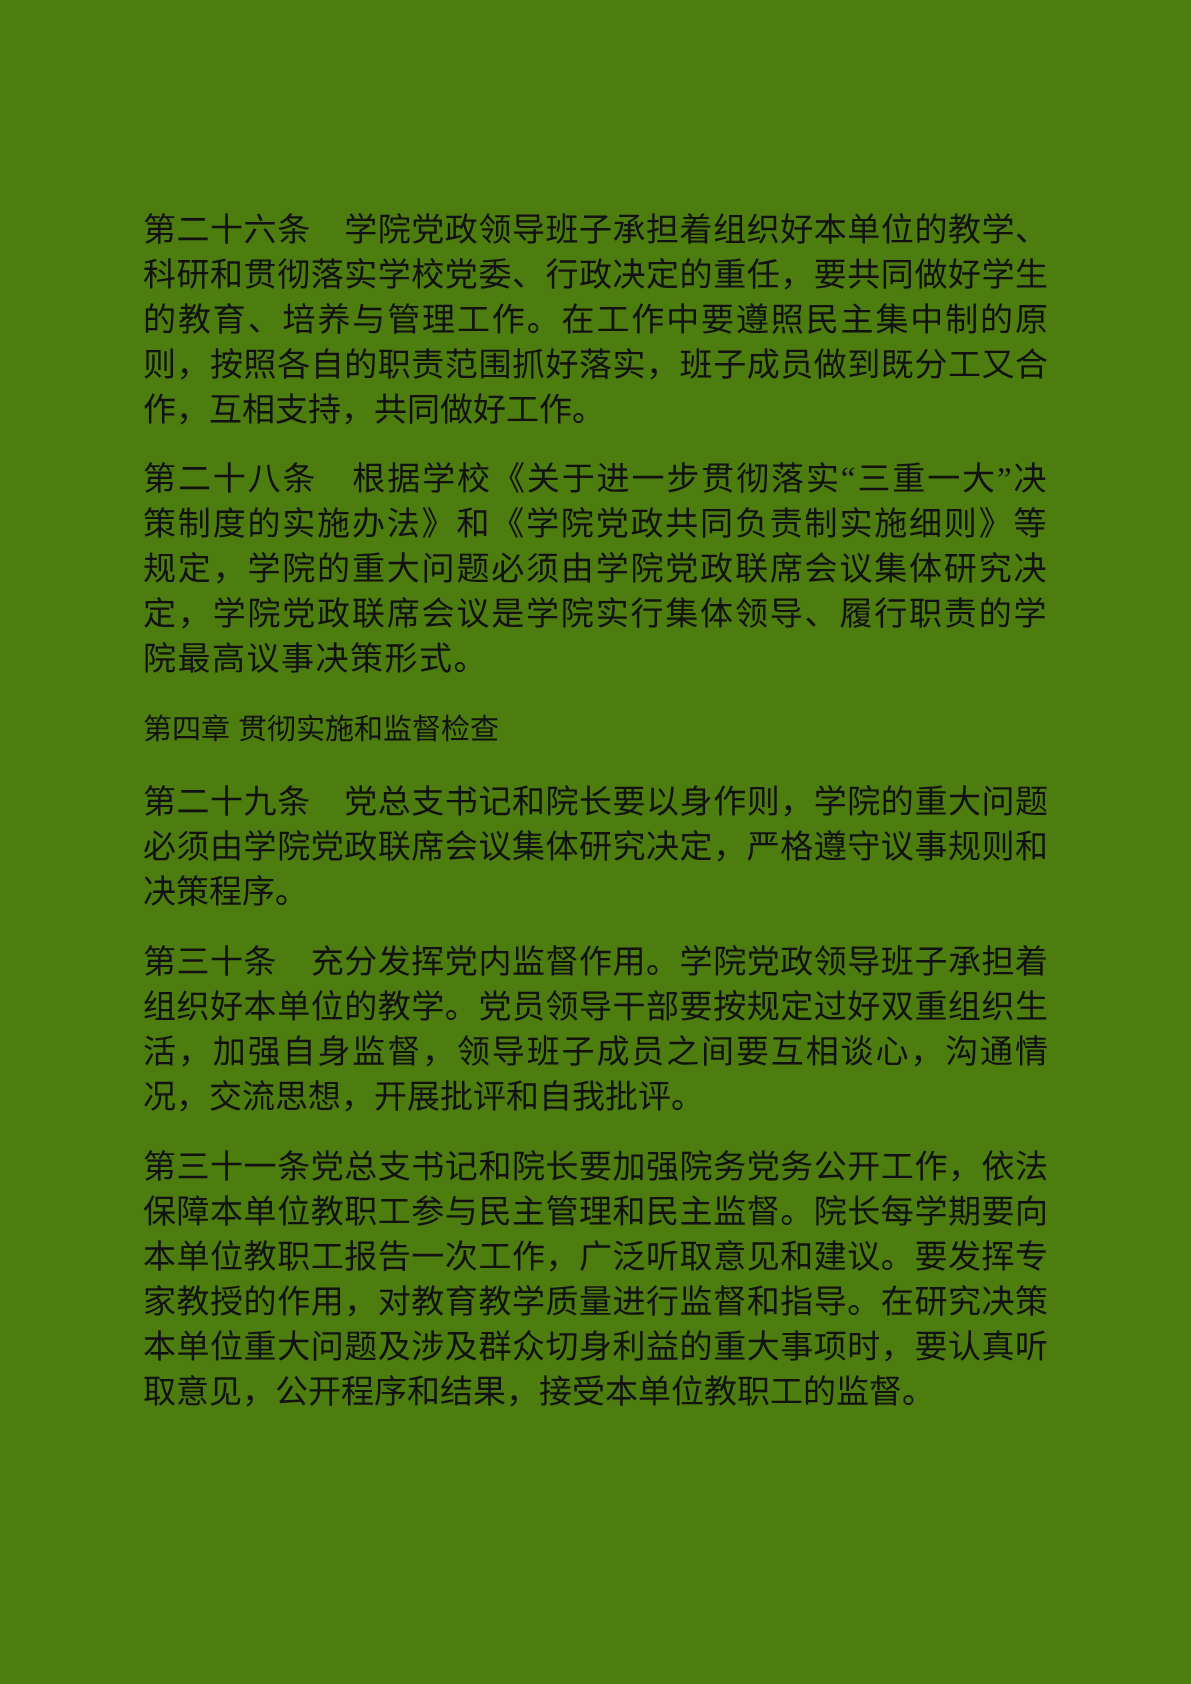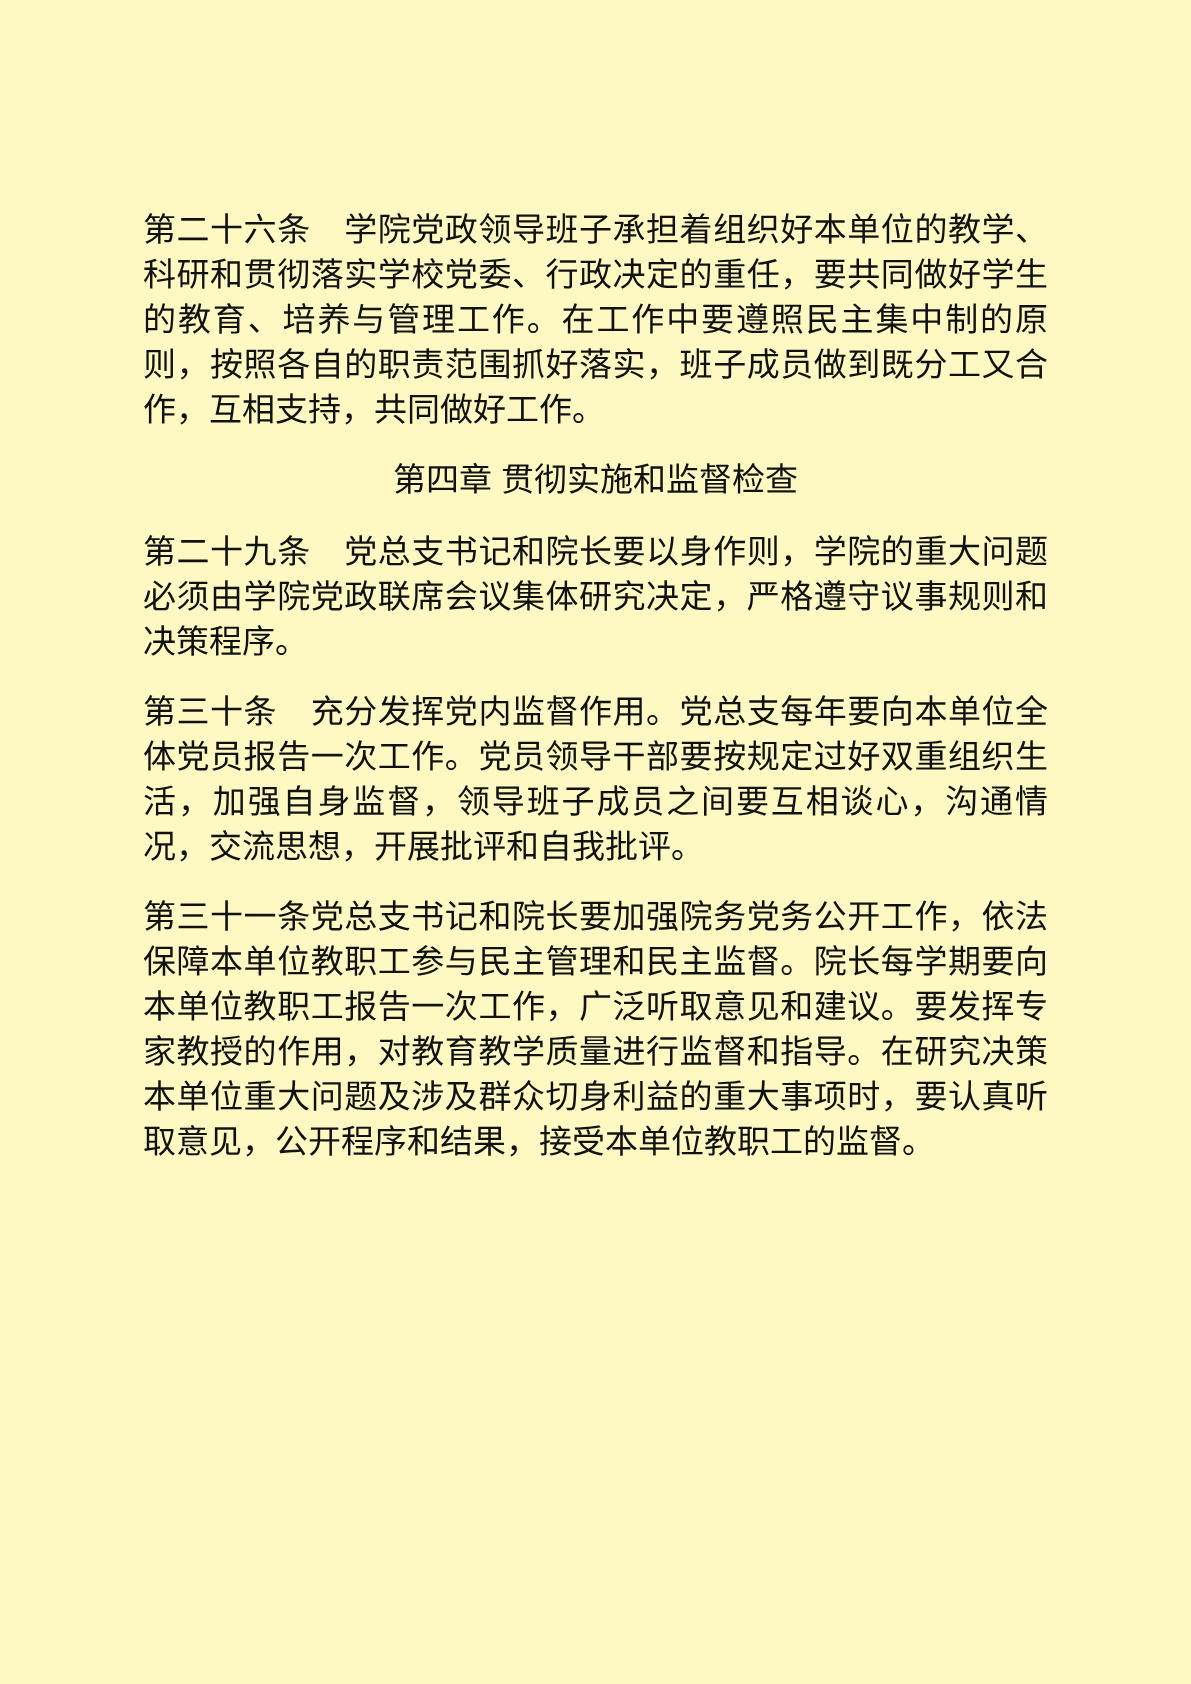--- a/index.html
+++ b/index.html
@@ -12,55 +12,55 @@
     height: 1684px;
     overflow: hidden;
     font-family: "Liberation Sans", sans-serif;
     color: #111111;
   }
   .page {
     box-sizing: border-box;
     width: 1191px;
     height: 1684px;
     padding: 207px 143px 0 143px;
-    background: #fef9c3;
+    background: #4d7c0f;
   }
   p.para {
     margin: 0 0 25px 0;
     font-size: 33px;
     line-height: 45px;
     color: #111111;
     text-align: justify;
     text-justify: inter-ideograph;
     word-break: break-all;
   }
   p.para.song {
     
     font-family: "Liberation Serif", serif;
     letter-spacing: 1.5px;
   }
   h2.chapter-heading {
     margin: 0 0 27px 0;
-    font-size: 33px;
+    font-size: 29px;
     line-height: 45px;
     font-weight: normal;
-    text-align: center;
     color: #111111;
   }
 </style>
 </head>
 <body>
 
 <div class="page">
 
   <p class="para">第二十六条　学院党政领导班子承担着组织好本单位的教学、科研和贯彻落实学校党委、行政决定的重任，要共同做好学生的教育、培养与管理工作。在工作中要遵照民主集中制的原则，按照各自的职责范围抓好落实，班子成员做到既分工又合作，互相支持，共同做好工作。</p>
 
 
+  <p class="para song">第二十八条　根据学校《关于进一步贯彻落实“三重一大”决策制度的实施办法》和《学院党政共同负责制实施细则》等规定，学院的重大问题必须由学院党政联席会议集体研究决定，学院党政联席会议是学院实行集体领导、履行职责的学院最高议事决策形式。</p>
 
   <h2 class="chapter-heading">第四章 贯彻实施和监督检查</h2>
 
   <p class="para">第二十九条　党总支书记和院长要以身作则，学院的重大问题必须由学院党政联席会议集体研究决定，严格遵守议事规则和决策程序。</p>
 
-  <p class="para">第三十条　充分发挥党内监督作用。党总支每年要向本单位全体党员报告一次工作。党员领导干部要按规定过好双重组织生活，加强自身监督，领导班子成员之间要互相谈心，沟通情况，交流思想，开展批评和自我批评。</p>
+  <p class="para">第三十条　充分发挥党内监督作用。学院党政领导班子承担着组织好本单位的教学。党员领导干部要按规定过好双重组织生活，加强自身监督，领导班子成员之间要互相谈心，沟通情况，交流思想，开展批评和自我批评。</p>
 
   <p class="para">第三十一条党总支书记和院长要加强院务党务公开工作，依法保障本单位教职工参与民主管理和民主监督。院长每学期要向本单位教职工报告一次工作，广泛听取意见和建议。要发挥专家教授的作用，对教育教学质量进行监督和指导。在研究决策本单位重大问题及涉及群众切身利益的重大事项时，要认真听取意见，公开程序和结果，接受本单位教职工的监督。</p>
 
 </div>
 
 </body></html>

